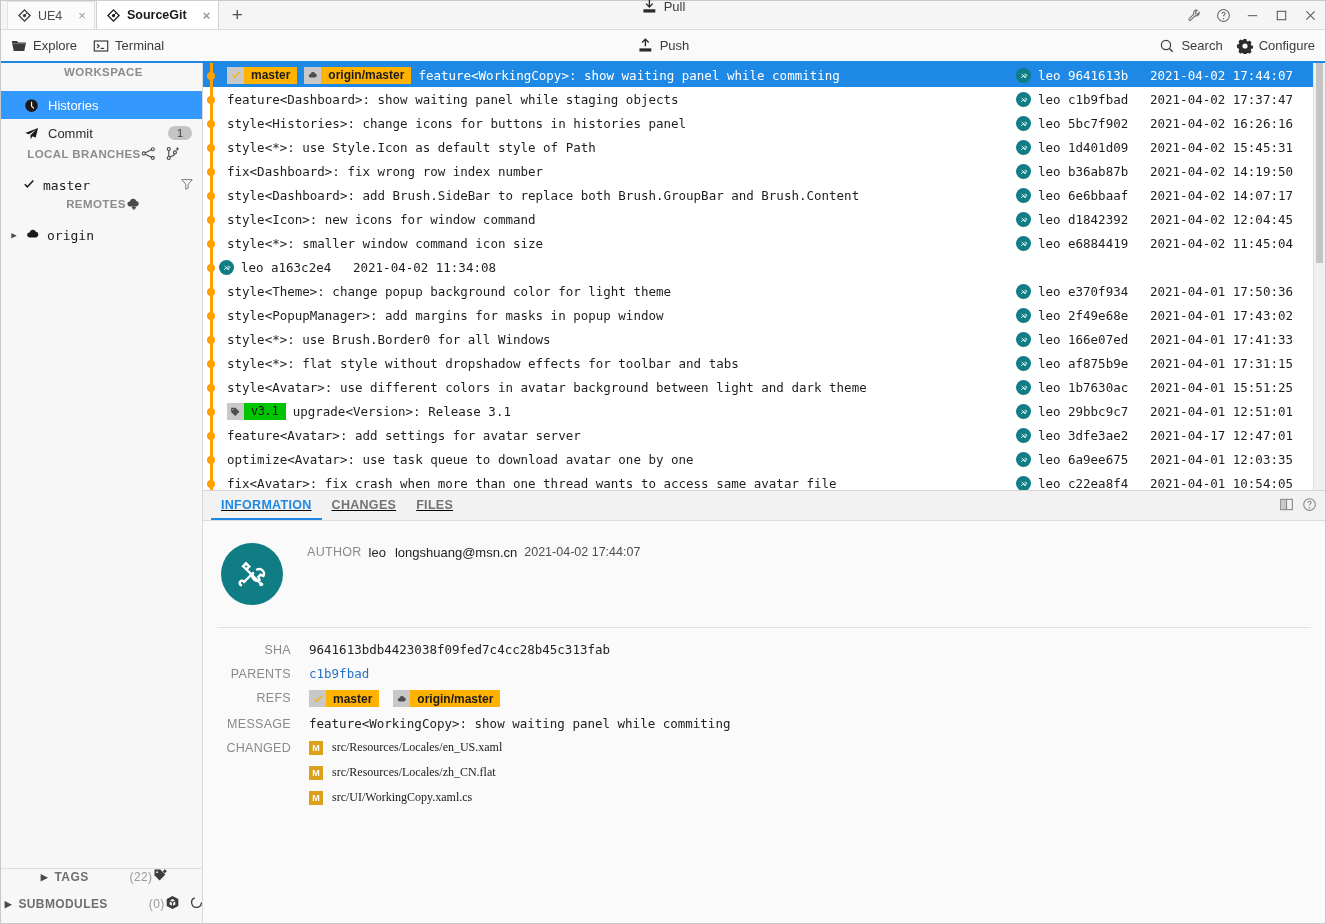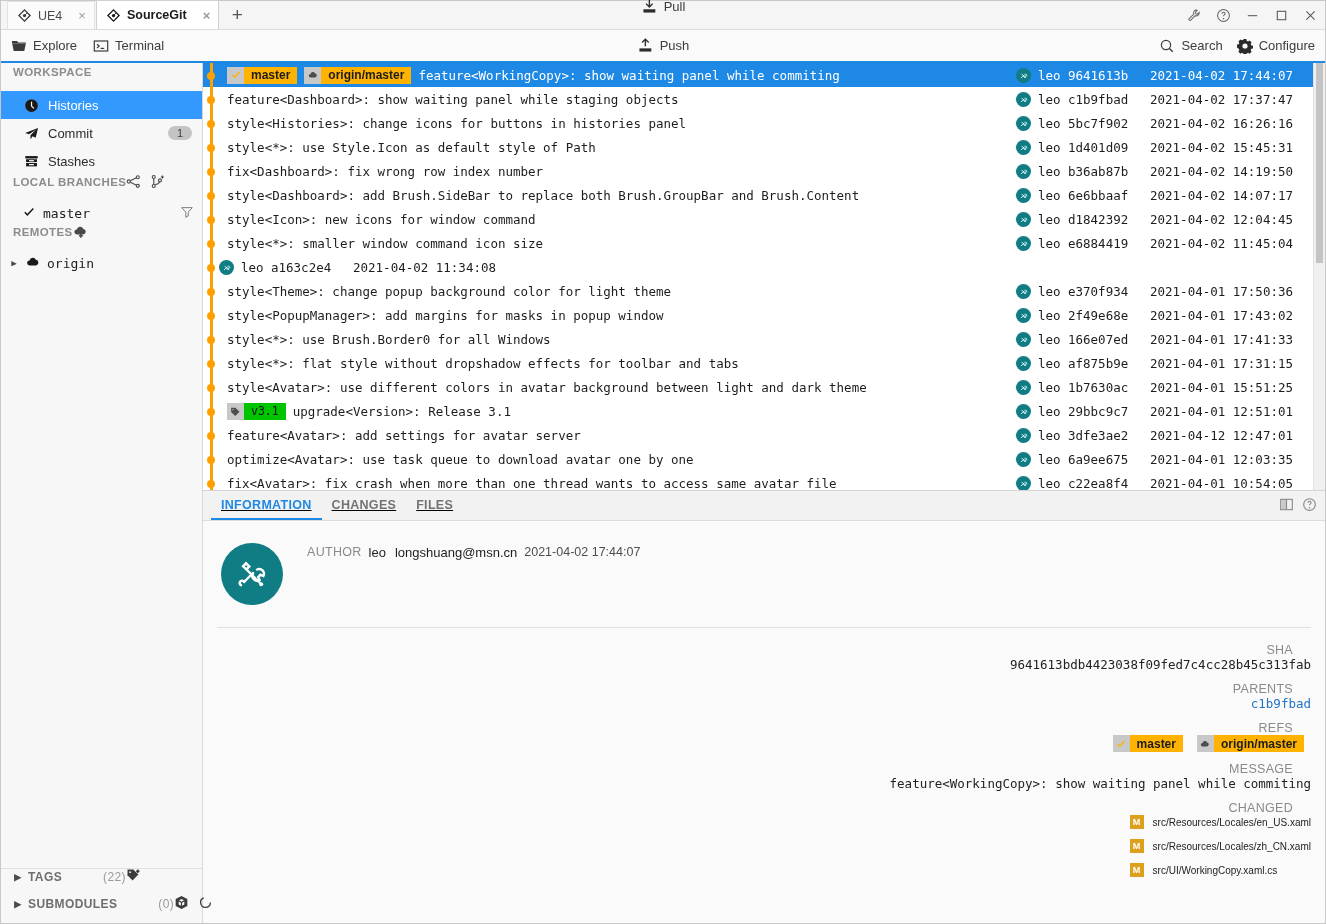--- a/index.html
+++ b/index.html
@@ -88,21 +88,21 @@
     border-right: 1px solid #d8d8d8;
     display: flex; flex-direction: column;
     position: relative;
   }
   .side-top { flex: 1; overflow: hidden; padding-top: 2px; }
   .grouphdr {
     height: 26px; display: flex; align-items: center;
     padding: 0 8px 12px 12px;
     font-size: 11.5px; font-weight: bold; color: #8c8c8c;
     letter-spacing: 0.4px;
-    justify-content: flex-start;
+    justify-content: center;
   }
   .grouphdr .ghlabel { display: flex; align-items: center; gap: 5px; }
   .grouphdr .ghactions { display: flex; align-items: center; gap: 9px; color: #5a5a5a; }
   .side-item {
     height: 28px; display: flex; align-items: center;
     padding: 0 10px 0 22px; gap: 9px;
     font-size: 13px; color: #2b2b2b; cursor: default;
   }
   .side-item.active { background: #3399ff; color: #ffffff; }
   .side-item .sicon { width: 16px; display: flex; align-items: center; justify-content: center; }
@@ -212,35 +212,35 @@
     width: 62px; height: 62px; border-radius: 50%;
     background: #107c84; display: flex; align-items: center; justify-content: center;
     flex: 0 0 auto;
   }
   .author-meta { display: flex; flex-direction: row; gap: 7px; padding-top: 2px; }
   .a-label { font-size: 12.5px; color: #8a8a8a; letter-spacing: 0.3px; }
   .a-who { font-size: 13px; color: #1e1e1e; display: flex; gap: 9px; align-items: baseline; }
   .a-when { font-size: 12.5px; color: #4e4e4e; }
   .hr { height: 1px; background: #e0e0e0; margin: 2px 0 0 0; }
   .info-grid { padding: 14px 0 0 0; }
-  .irow { display: flex; align-items: flex-end; margin-bottom: 9px; flex-direction: column; }
+  .irow { display: flex; align-items: flex-start; margin-bottom: 9px; }
   .irow .ikey {
     width: 92px; min-width: 92px; text-align: right; padding-right: 18px;
     font-size: 12.5px; color: #8a8a8a; letter-spacing: 0.3px; padding-top: 1px;
   }
   .irow .ival { font-size: 12.5px; color: #222; font-family: "DejaVu Sans Mono", monospace; }
   .irow .ival.link { color: #2272c8; }
   .irow .ival.refs { display: flex; gap: 7px; }
   .filerow { display: flex; align-items: center; gap: 9px; margin-bottom: 10px; }
   .fbadge {
     width: 14px; height: 14px; background: #dba11c; color: #ffffff;
     font-size: 9px; font-weight: bold; display: flex; align-items: center; justify-content: center;
     font-family: "Liberation Sans", sans-serif; flex: 0 0 auto;
   }
-  .fname { font-size: 10px; color: #222; font-family: Liberation Sans, sans-serif; }
+  .fname { font-size: 12px; color: #222; font-family: Liberation Serif, serif; }
 </style>
 </head>
 <body>
 
 <div class="app">
 
   <div class="titlebar">
     <div class="tabs">
       <div class="tab">
         <span>
@@ -411,32 +411,20 @@
         <div class="side-item">
           <span class="sicon">
             <svg width="15" height="15" viewBox="0 0 16 16">
                 <path fill="#1a1a1a" d="M15 2L1.2 7.4l4.2 1.4L13 3.6 6.9 9.9l.1 4.1 2.2-3 3.2 1.4z"></path>
               </svg>
           </span>
           <span class="slabel">Commit</span>
           <span class="badge">1</span>
         </div>
 
-        <div class="side-item">
-          <span class="sicon">
-            <svg width="15" height="15" viewBox="0 0 16 16">
-                <rect x="1.4" y="2.2" width="13.2" height="2.6" fill="#1a1a1a"></rect>
-                <rect x="2.2" y="5.6" width="11.6" height="3" fill="#1a1a1a"></rect>
-                <rect x="5.4" y="6.5" width="5.2" height="1.3" fill="#fff"></rect>
-                <rect x="2.2" y="9.6" width="11.6" height="3.6" fill="#1a1a1a"></rect>
-                <rect x="5.4" y="10.7" width="5.2" height="1.3" fill="#fff"></rect>
-              </svg>
-          </span>
-          <span class="slabel">Stashes</span>
-        </div>
 
         <div class="grouphdr">
           <span class="ghlabel">LOCAL BRANCHES</span>
           <span class="ghactions">
             <span>
               <svg width="15" height="15" viewBox="0 0 16 16">
                   <circle cx="3" cy="8" r="1.7" fill="none" stroke="#4a4a4a" stroke-width="1.2"></circle>
                   <circle cx="12.6" cy="3.4" r="1.6" fill="none" stroke="#4a4a4a" stroke-width="1.2"></circle>
                   <circle cx="12.6" cy="12.6" r="1.6" fill="none" stroke="#4a4a4a" stroke-width="1.2"></circle>
                   <path stroke="#4a4a4a" stroke-width="1.2" fill="none" d="M4.6 7.2l6.5-3.2M4.6 8.9l6.5 3.1"></path>
@@ -919,21 +907,21 @@
                     <g stroke="#d9f2f4" stroke-width="3.4" fill="none" stroke-linecap="round">
                       <path d="M12 28l9-9"></path>
                       <path d="M25 15.5a4.8 4.8 0 016.4 6.5l-3-1.3-2.1 2.2 1.3 3A4.8 4.8 0 0121 19.3"></path>
                       <path d="M14 15l13.5 13.5"></path>
                     </g>
                   </svg>
                 </span>
                 <span>leo</span>
               </div>
               <div class="sha-col">3dfe3ae2</div>
-              <div class="time-col">2021-04-12 12:47:01</div>
+              <div class="time-col">2021-04-17 12:47:01</div>
             </div>
             <div class="crow">
               <div class="graph-col">
                 <div class="graph-line"></div>
                 <div class="graph-dot"></div>
               </div>
               <div class="subject">
                 <span class="txt">optimize&lt;Avatar&gt;: use task queue to download avatar one by one</span>
               </div>
               <div class="author-col">
@@ -1069,21 +1057,21 @@
 
             <div class="irow" style="">
               <div class="ikey">CHANGED</div>
               <div class="ival" id="changed-files" style="font-family:inherit">
                   <div class="filerow">
                     <span class="fbadge">M</span>
                     <span class="fname">src/Resources/Locales/en_US.xaml</span>
                   </div>
                   <div class="filerow">
                     <span class="fbadge">M</span>
-                    <span class="fname">src/Resources/Locales/zh_CN.xaml</span>
+                    <span class="fname">src/Resources/Locales/zh_CN.flat</span>
                   </div>
                   <div class="filerow">
                     <span class="fbadge">M</span>
                     <span class="fname">src/UI/WorkingCopy.xaml.cs</span>
                   </div>
                 </div>
             </div>
           </div>
         </div>
       </div>

